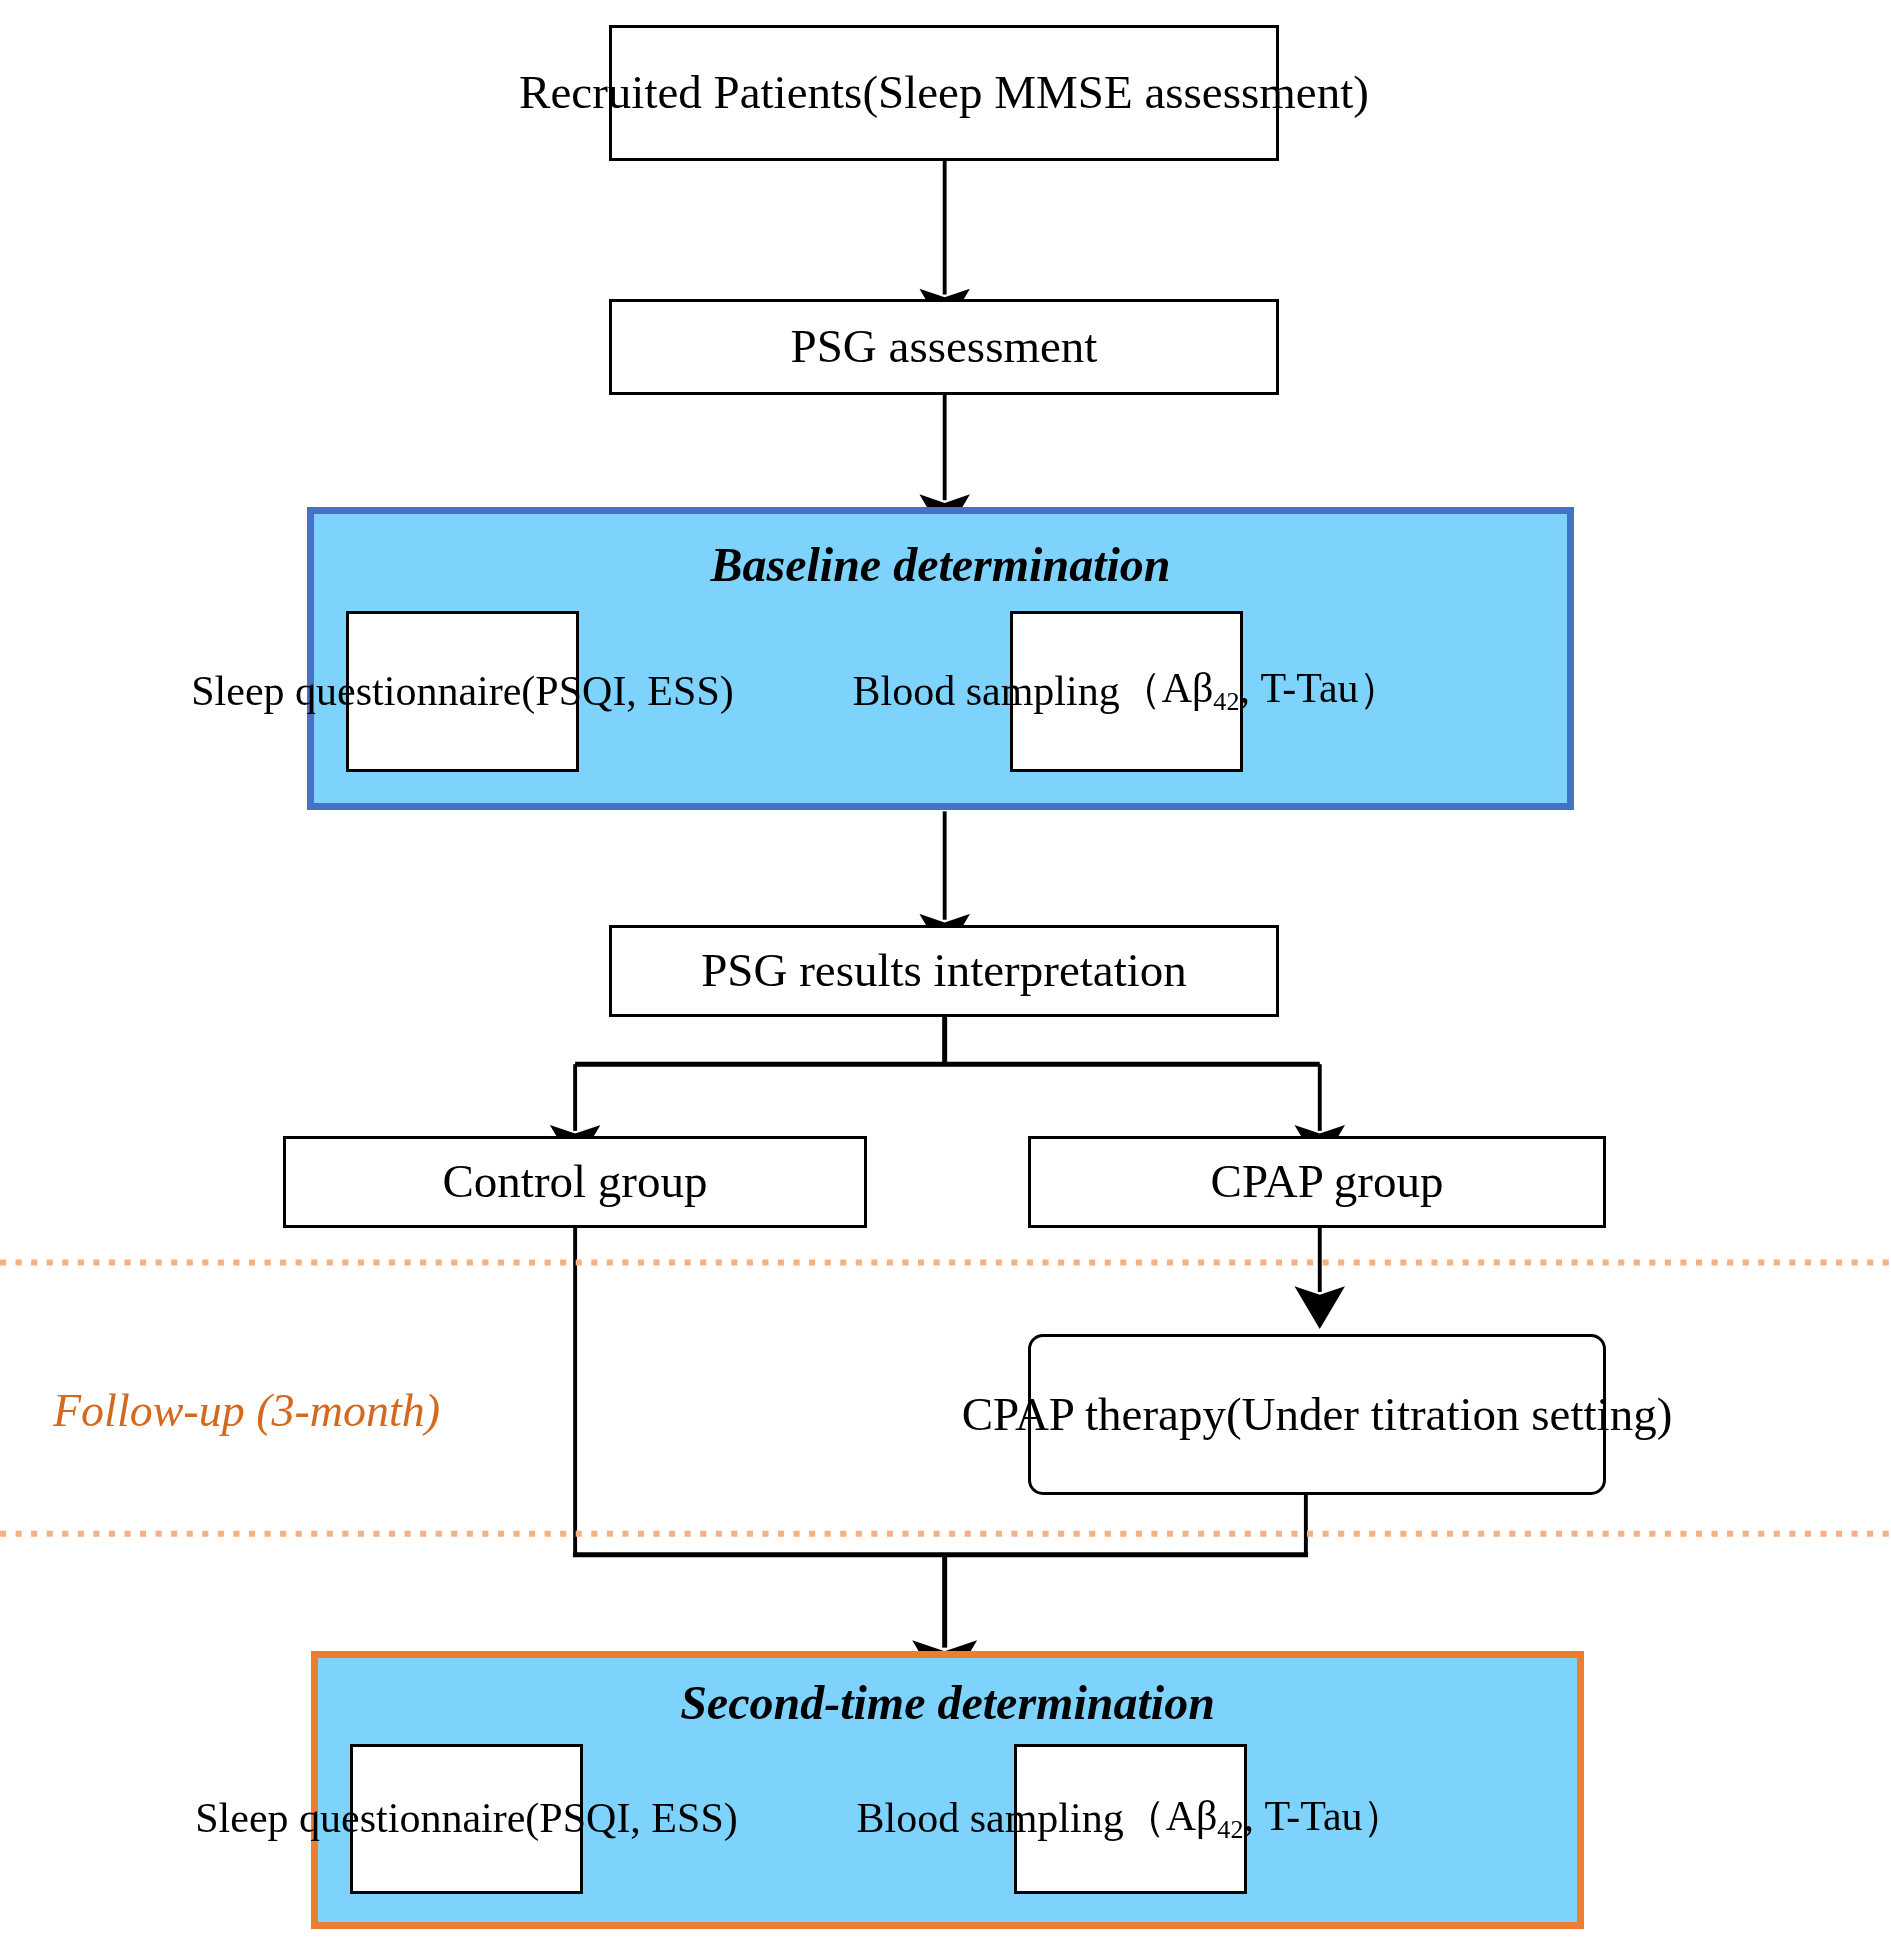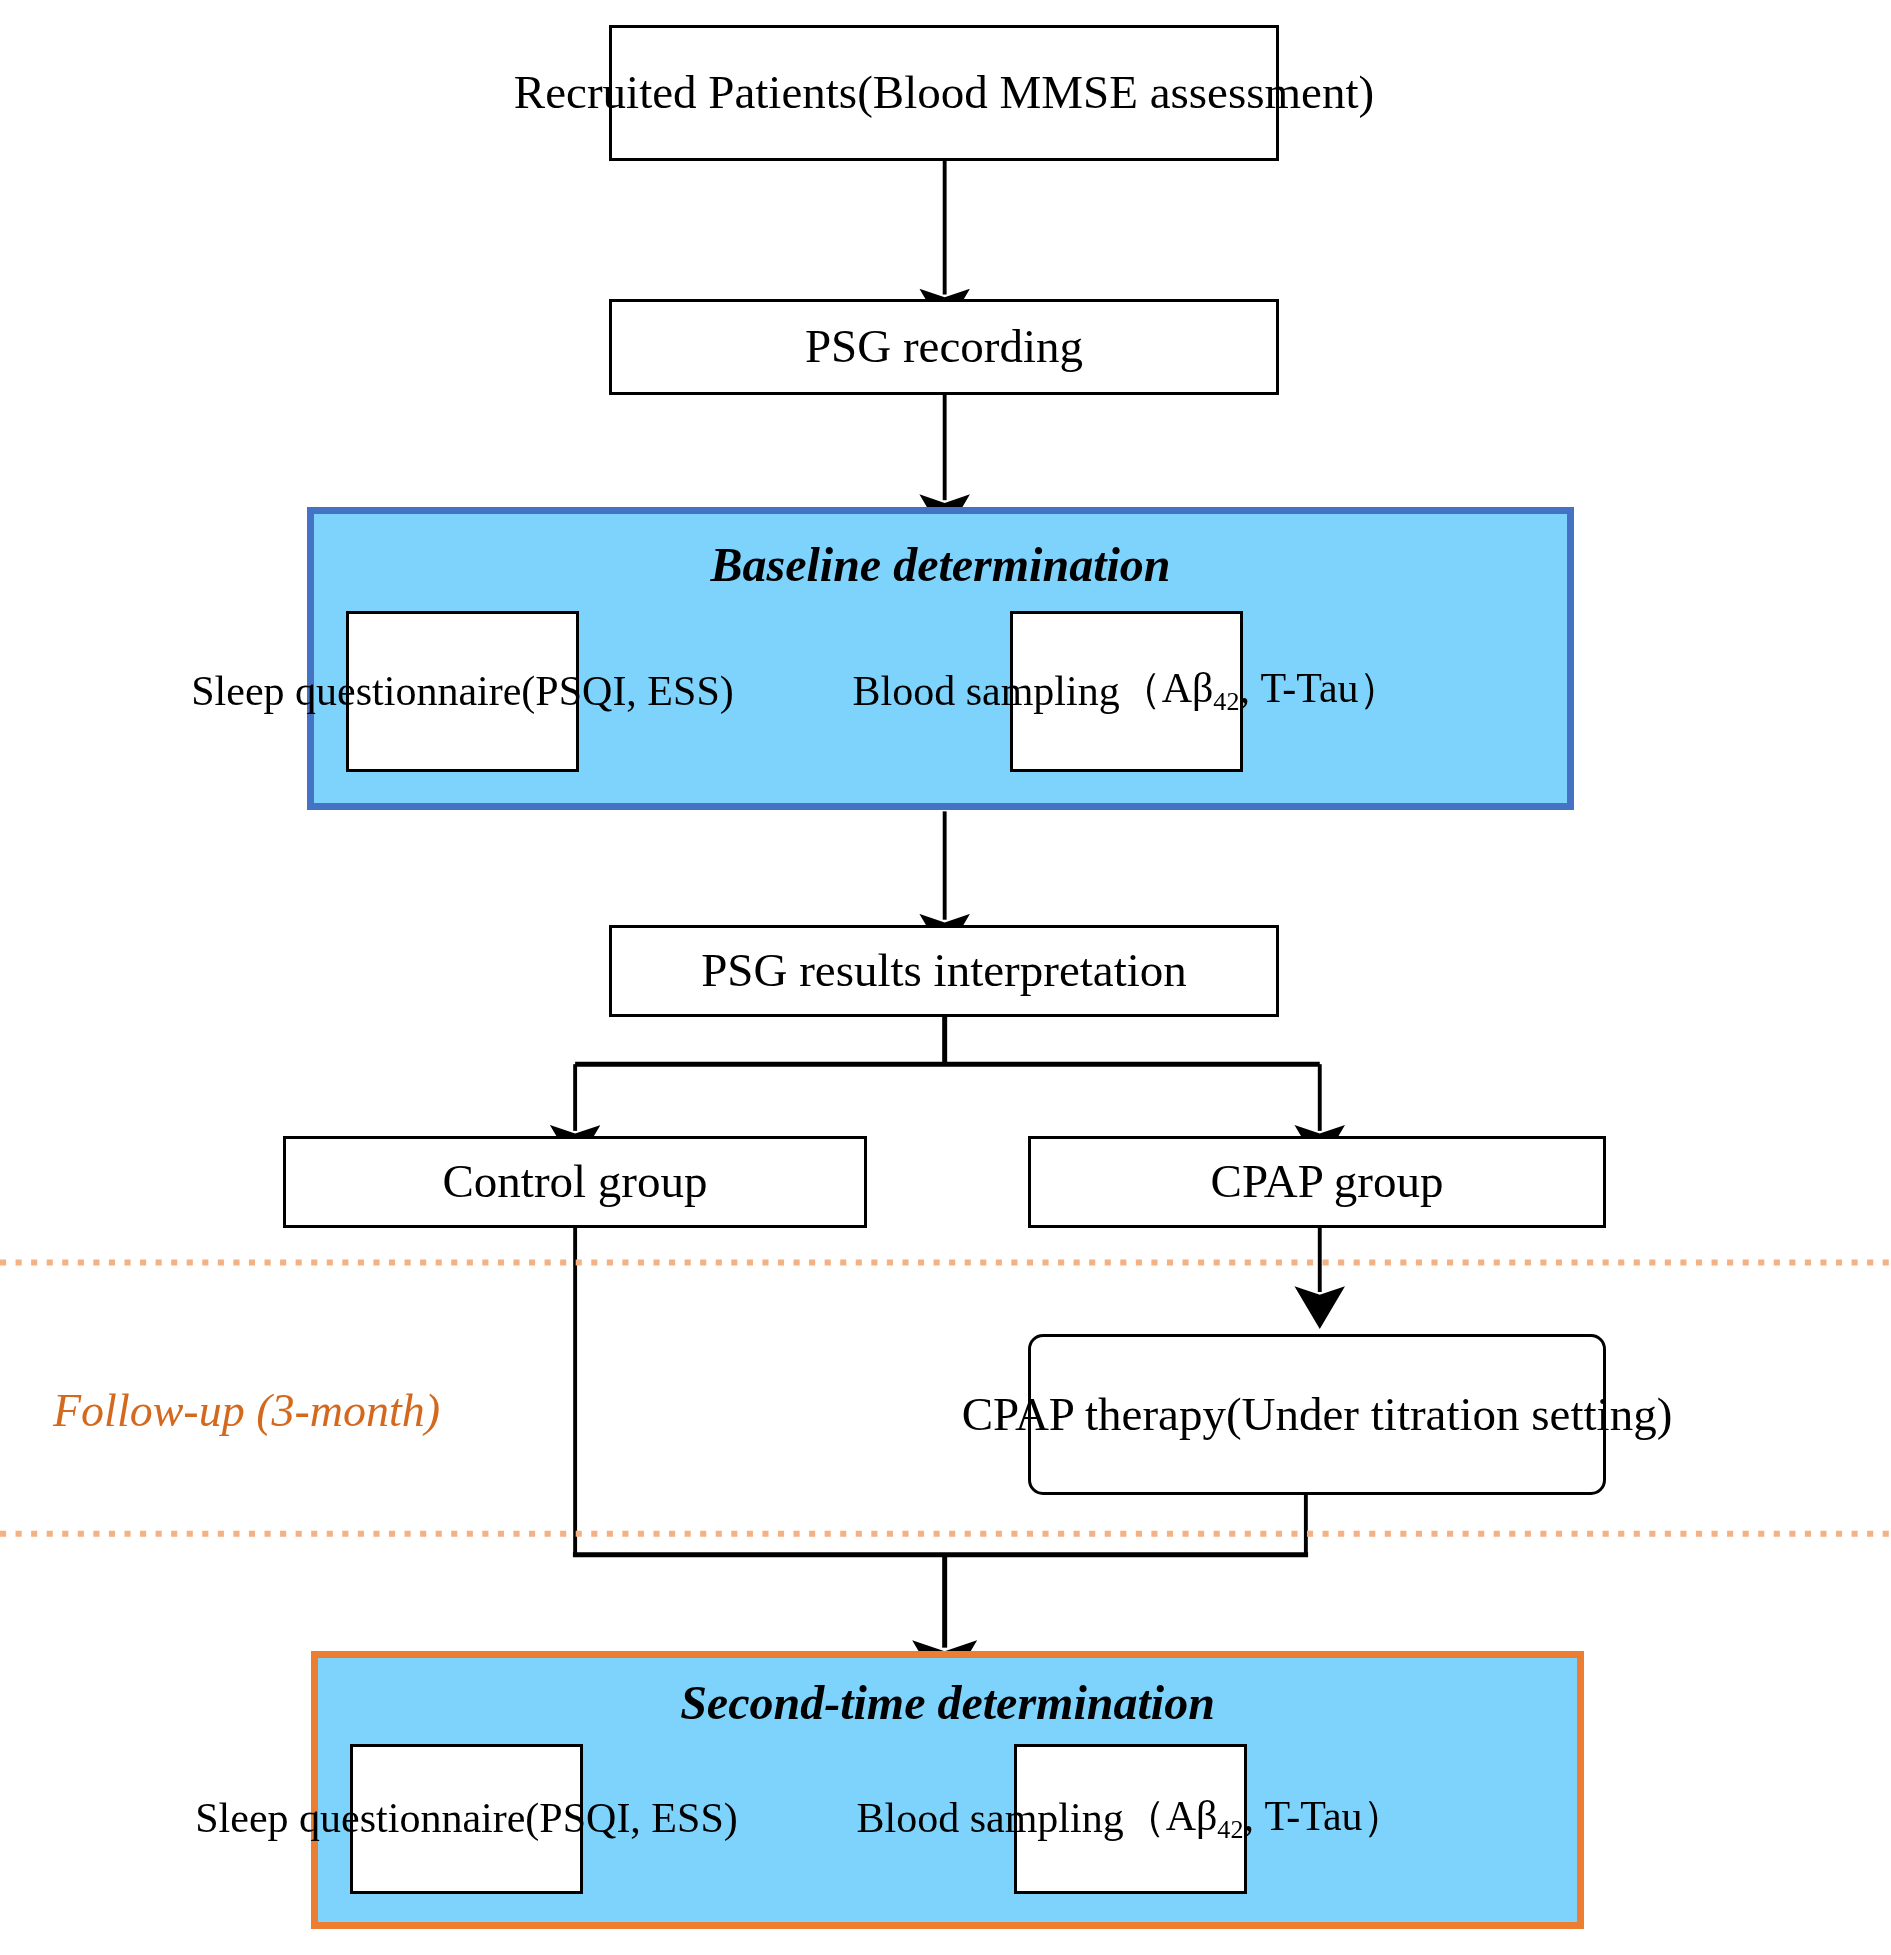--- a/index.html
+++ b/index.html
@@ -96,25 +96,25 @@
     <line x1="1031" y1="2798" x2="2354" y2="2798" stroke="#000000" stroke-width="9"></line>
 
     <line x1="1700" y1="2798" x2="1700" y2="2965" stroke="#000000" stroke-width="9" marker-end="url(#arrowhead)"></line>
 
     <line x1="0" y1="2272" x2="3403" y2="2272" stroke="#F4B183" stroke-width="11" stroke-dasharray="11 17" stroke-linecap="butt"></line>
     <line x1="0" y1="2760" x2="3403" y2="2760" stroke="#F4B183" stroke-width="11" stroke-dasharray="11 17" stroke-linecap="butt"></line>
   </svg>
 
   <div class="node" style="left:609px; top:25px; width:670px; height:136px; font-size:47px;">
     <span class="line">Recruited Patients</span>
-    <span class="line">(Blood MMSE assessment)</span>
+    <span class="line">(Sleep MMSE assessment)</span>
   </div>
 
   <div class="node" style="left:609px; top:299px; width:670px; height:96px; font-size:47px;">
-    <span class="line">PSG recording</span>
+    <span class="line">PSG assessment</span>
   </div>
 
   <div class="group-box blue" style="left:307px; top:507px; width:1267px; height:303px;">
     <div class="group-title" style="top:23px; left:0; font-size:48px;">Baseline determination</div>
 
     <div class="node" style="left:32px; top:97px; width:233px; height:161px; font-size:42px;">
       <span class="line">Sleep questionnaire</span>
       <span class="line">(PSQI, ESS)</span>
     </div>
 

